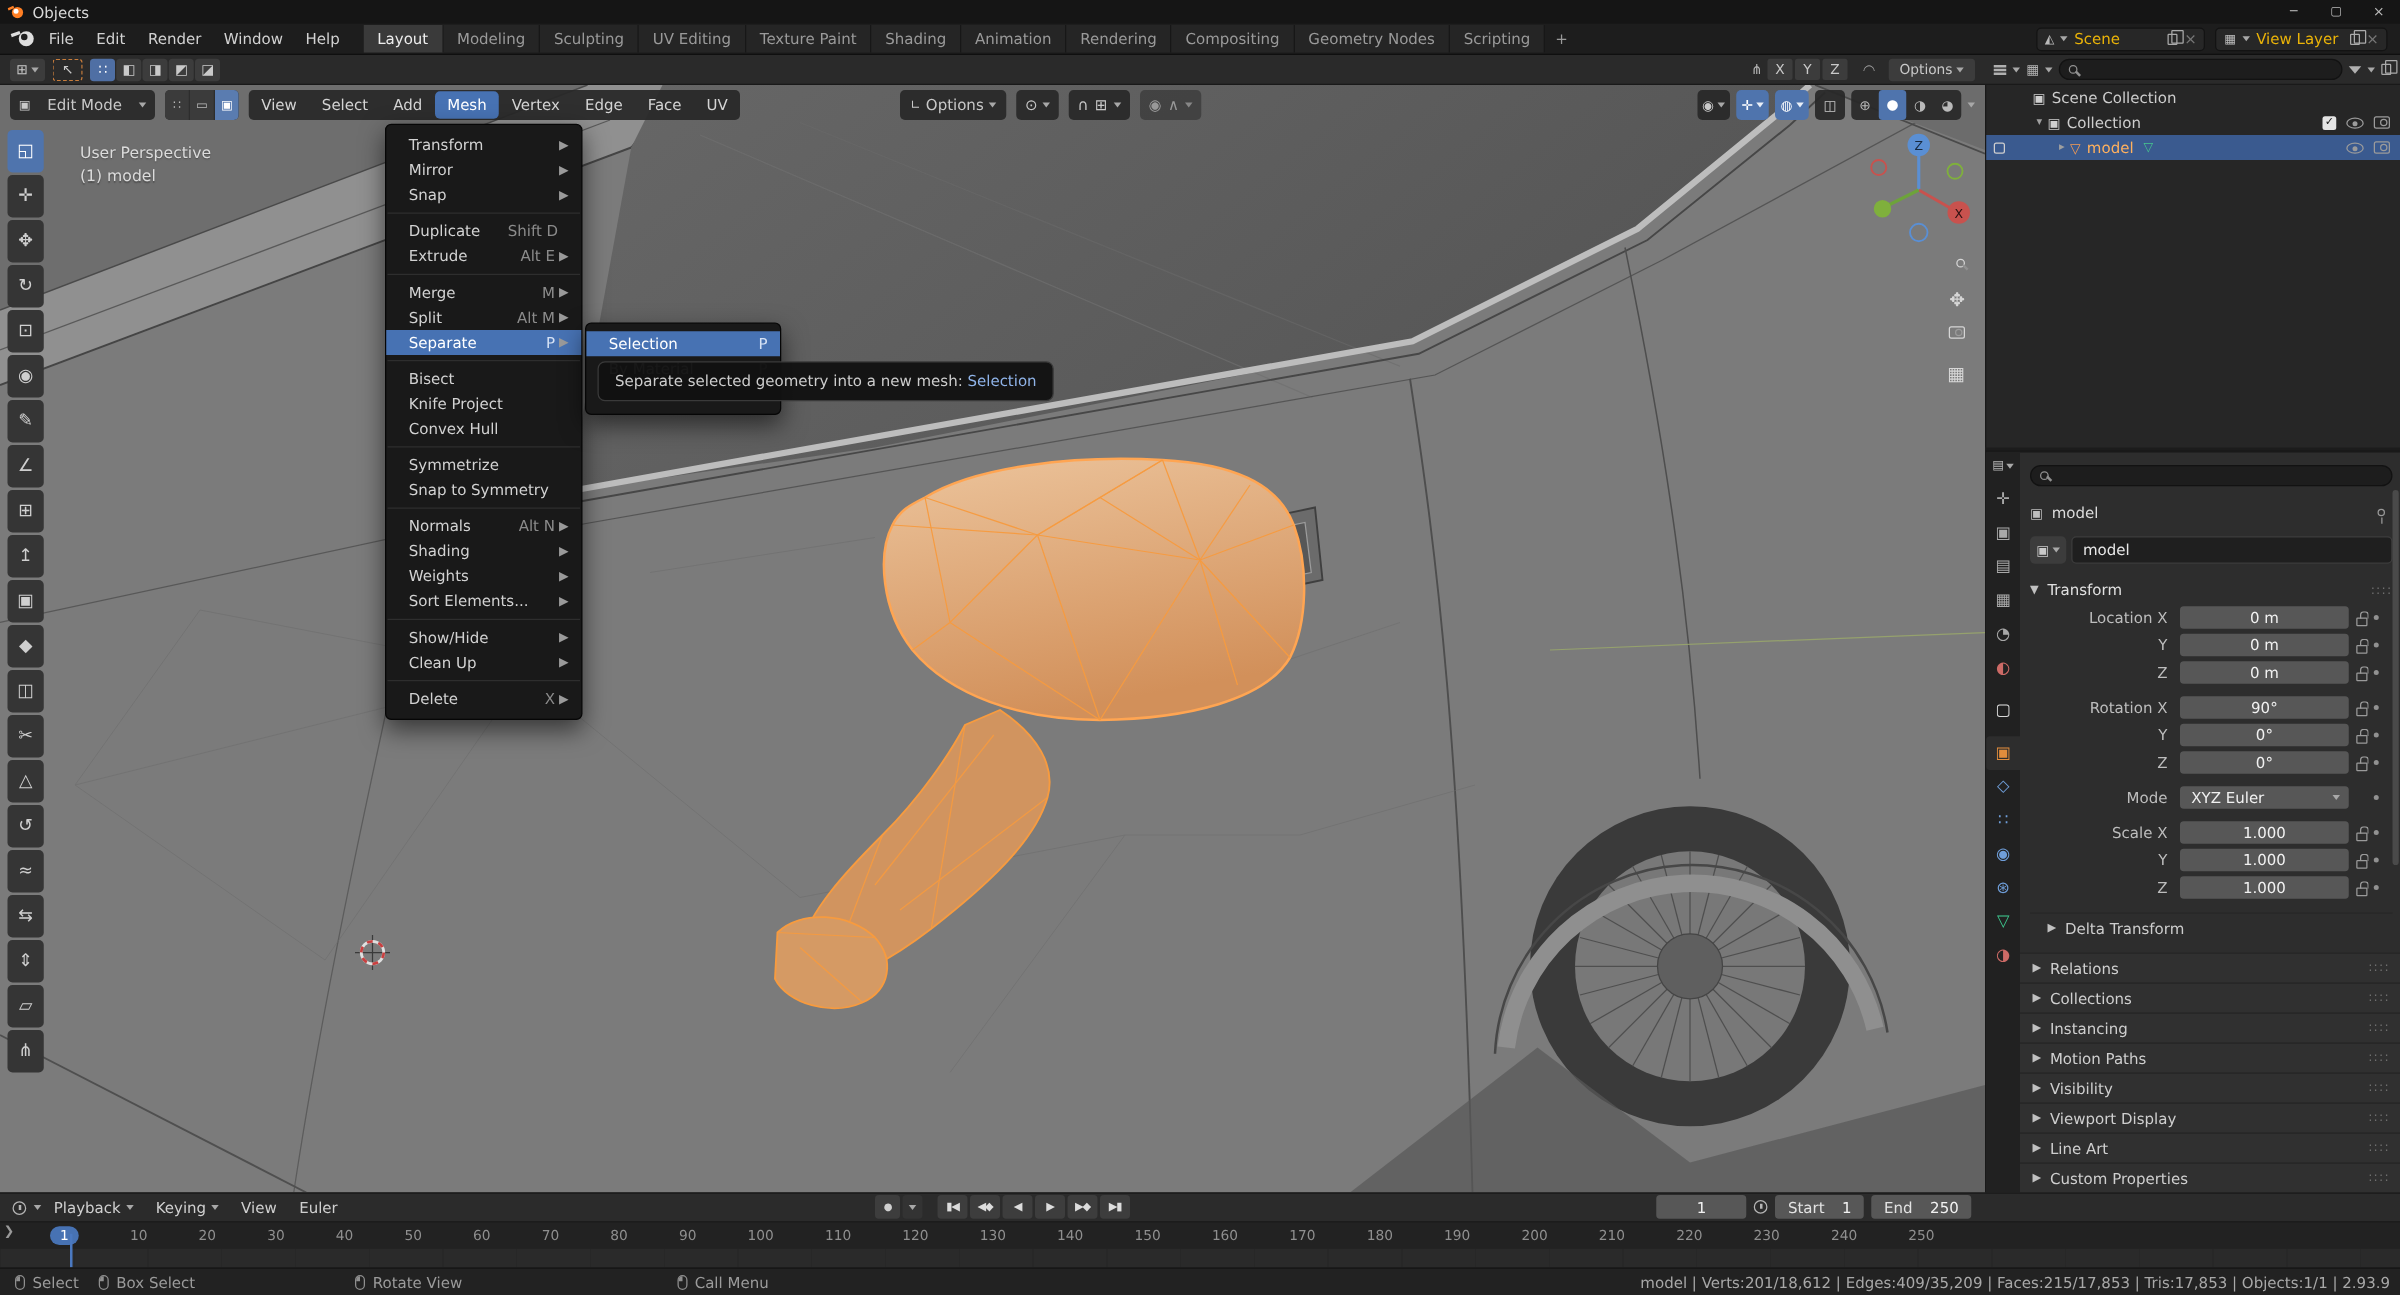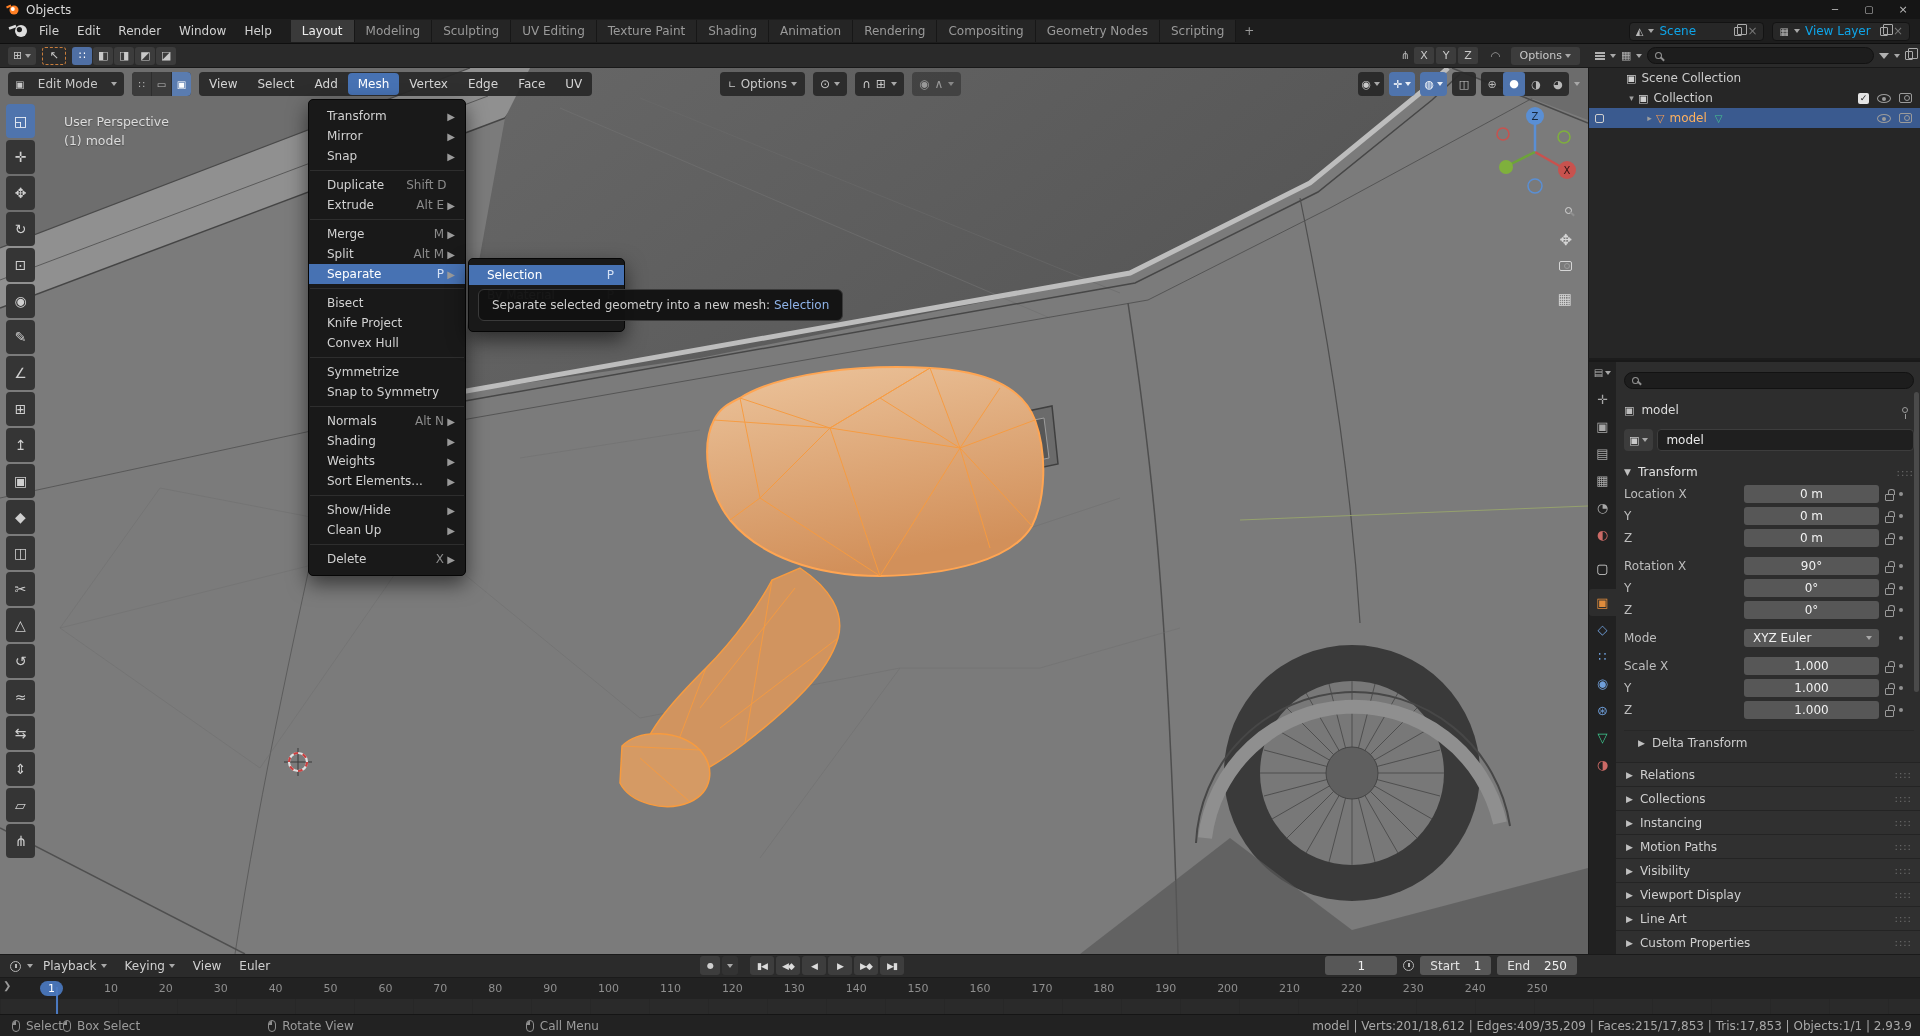--- a/index.html
+++ b/index.html
@@ -17,21 +17,21 @@
 
   
   #topbar{left:0;top:19px;width:1920px;height:25px;background:#1d1d1d;display:flex;align-items:center;border-bottom:1px solid #0f0f0f}
   #topbar .mb{padding:0 9px;color:#d2d2d2}
   #ws{display:flex;margin-left:10px;height:25px;align-items:center}
   .ws{padding:4px 11px;background:#252525;color:#9a9a9a;border-right:1px solid #171717;font-size:12px}
   .ws.active{background:#3a3a3a;color:#ededed}
   .ws-add{padding:4px 8px;color:#9a9a9a}
   #topbar .rightsel{margin-left:auto;display:flex;gap:8px;padding-right:10px}
   .selbox{display:flex;align-items:center;gap:5px;background:#272727;border:1px solid #131313;border-radius:4px;padding:1px 6px;height:19px}
-  .selbox .lbl{color:#0ea5e9;min-width:70px}
+  .selbox .lbl{color:#eab308;min-width:70px}
   .selbox .x{color:#777}
 
   
   #toolsettings{left:0;top:44px;width:1588px;height:24px;background:#2a2a2a;border-bottom:1px solid #191919;display:flex;align-items:center;gap:6px;padding:0 8px}
   .tsbtn{background:#3c3c3c;border-radius:3px;height:18px;display:flex;align-items:center;justify-content:center;padding:0 5px;color:#c9c9c9;font-size:11px;gap:3px}
   .tsbtn.dashed{background:none;border:1px dashed #c87d3c;width:24px}
   .selmodes{display:flex;gap:1px}
   .selmodes .tsbtn{width:20px;padding:0}
   .selmodes .tsbtn.on{background:#4f6fa4;color:#fff}
   #toolsettings .right{margin-left:auto;display:flex;gap:4px;align-items:center}
@@ -114,21 +114,21 @@
   .phead{display:flex;align-items:center;gap:6px;height:24px}
   .pbread{display:flex;align-items:center;gap:7px;height:24px;margin-top:6px;color:#dcdcdc}
   .pname{display:flex;align-items:center;gap:4px;height:24px;margin-top:6px}
   .pname .nfield{flex:1;background:#1f1f1f;border:1px solid #3d3d3d;border-radius:4px;height:22px;line-height:21px;padding:0 8px;color:#e8e8e8}
   .pname .nico{background:#3c3c3c;border-radius:4px;height:22px;display:flex;align-items:center;padding:0 5px;gap:3px;color:#c9c9c9;font-size:11px}
   .tf-head{display:flex;align-items:center;gap:7px;height:24px;margin-top:8px;color:#e0e0e0}
   .tf-head .dots{margin-left:auto;color:#6f6f6f;letter-spacing:1px;font-size:10px}
   .tri9{font-size:9px;color:#c0c0c0}
   .prow{display:flex;align-items:center;height:20px;margin-bottom:2px}
   .prow.gap-top{margin-top:8px}
-  .plabel{width:120px;text-align:left;padding-right:10px;color:#bdbdbd}
+  .plabel{width:120px;text-align:right;padding-right:10px;color:#bdbdbd}
   .pfield{width:135px;background:#575757;border-radius:3px;height:18px;line-height:18px;text-align:center;color:#f1f1f1;position:relative}
   .prow.is-select .pfield{text-align:left;padding-left:9px}
   .prow.is-select .pfield .selcar{position:absolute;right:7px;top:7px}
   .plock{width:20px;display:flex;justify-content:center}
   .prow.is-select .plock{visibility:hidden}
   .lock{display:inline-block;width:9px;height:7px;border:1px solid #9a9a9a;border-radius:1px;position:relative;margin-top:6px}
   .lock::before{content:"";position:absolute;width:5px;height:5px;border:1px solid #9a9a9a;border-bottom:none;border-radius:3px 3px 0 0;top:-6px;left:2px}
   .kdot{width:4px;height:4px;background:#919191;border-radius:50%}
   .pdelta{display:flex;align-items:center;gap:7px;height:24px;margin-top:10px;padding-left:14px;color:#cdcdcd;border-top:1px solid #272727}
   .ppanel{display:flex;align-items:center;gap:7px;height:24px;border-top:1px solid #242424;color:#cfcfcf;background:#303030;margin:0 -6px 0 -8px;padding-left:10px}
@@ -1073,21 +1073,21 @@
     <div id="playhead"></div>
     <span id="tl-expand">❯</span>
   </div>
 
   <div id="statusbar" class="abs">
     <div style="display:contents">
       
     <span class="hint" style="margin-left: 4px;">
           <span class="mouse"></span>
           <span>Select</span>
-        </span><span class="hint" style="">
+        </span><span class="hint" style="margin-left: 16px;">
           <span class="mouse"></span>
           <span>Box Select</span>
         </span><span class="hint" style="margin-left: 128px;">
           <span class="mouse"></span>
           <span>Rotate View</span>
         </span><span class="hint" style="margin-left: 172px;">
           <span class="mouse"></span>
           <span>Call Menu</span>
         </span></div>
     <span id="stats">model | Verts:201/18,612 | Edges:409/35,209 | Faces:215/17,853 | Tris:17,853 | Objects:1/1 | 2.93.9</span>

